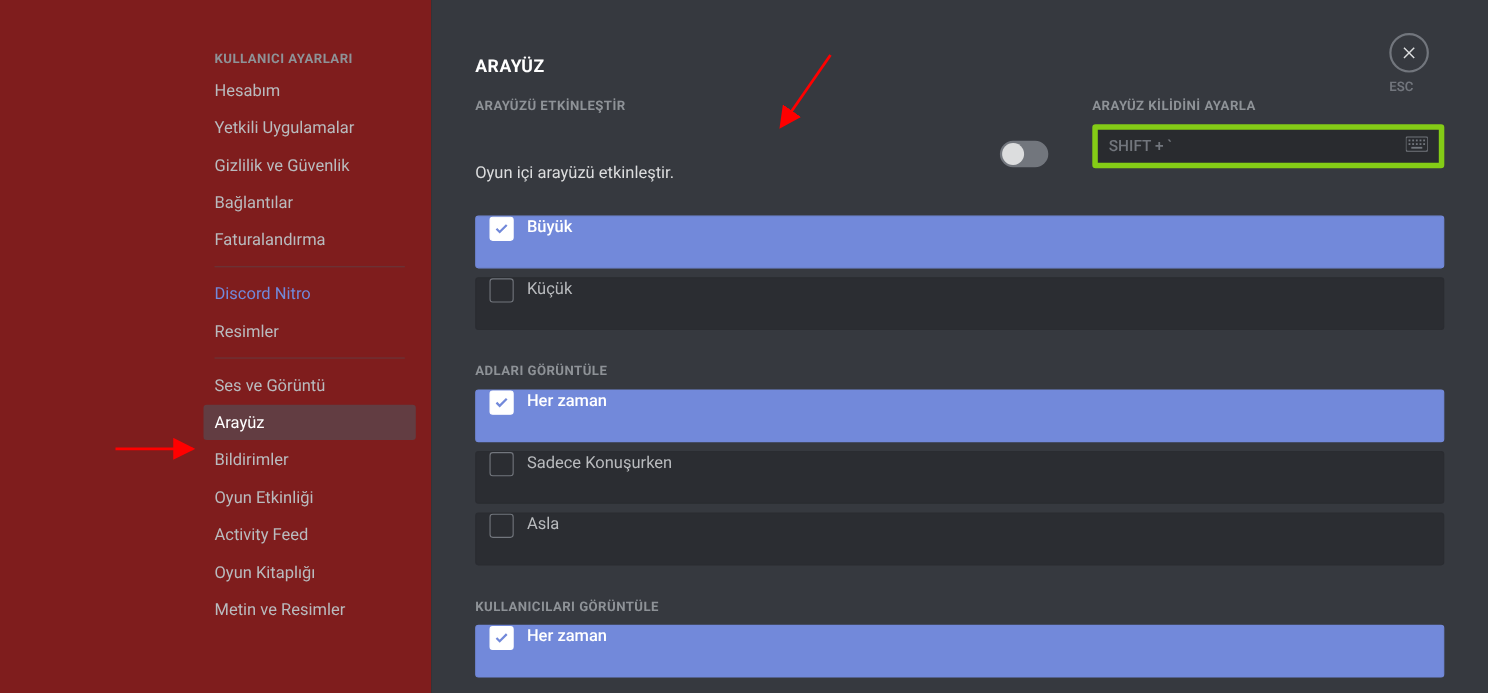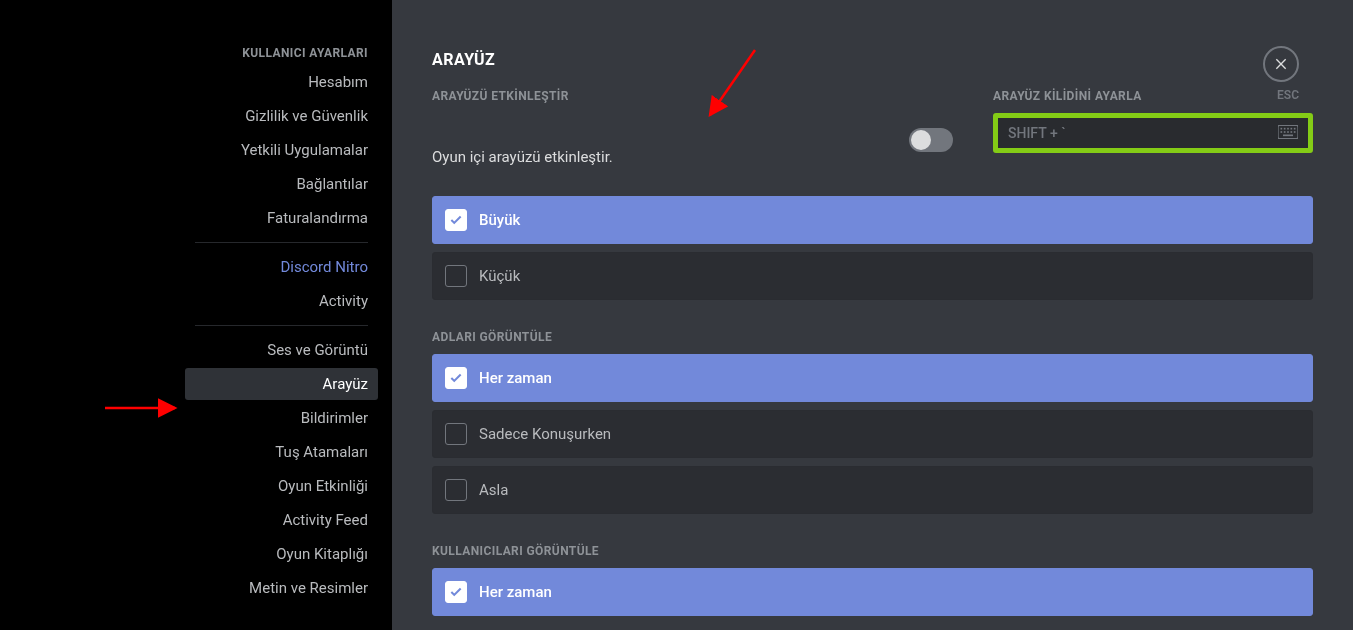--- a/index.html
+++ b/index.html
@@ -11,25 +11,24 @@
   color: #dcddde;
   overflow: hidden;
   position: relative;
 }
 .sidebar {
   position: absolute;
   left: 0;
   top: 0;
   width: 392px;
   height: 630px;
-  background: #000000;
+  background: #7f1d1d;
   padding-top: 40px;
   padding-left: 185px;
   padding-right: 14px;
-  text-align: right;
 }
 .sidebar-header {
   color: #8e9297;
   font-size: 12px;
   font-weight: 700;
   letter-spacing: 0.4px;
   padding: 6px 10px;
   text-transform: uppercase;
 }
 .sidebar-item {
@@ -123,21 +122,21 @@
 .keyboard-icon svg { fill: #72767d; width: 20px; height: 14px; }
 .section {
   margin-top: 30px;
 }
 .option-card {
   background: rgba(32,34,37,0.5);
   border: 1px solid #2a2c31;
   border-radius: 3px;
   height: 48px;
   display: flex;
-  align-items: center;
+  align-items: flex-start;
   padding: 0 12px;
   margin-bottom: 8px;
   cursor: pointer;
 }
 .option-card.selected {
   background: #7289da;
   border-color: #7289da;
   color: #fff;
 }
 .checkbox {
@@ -155,24 +154,24 @@
   background: #fff;
   border-color: #fff;
 }
 .checkbox svg { width: 14px; height: 14px; display: none; }
 .option-card.selected .checkbox svg { display: block; fill: #7289da; stroke: #7289da; }
 .option-label { font-size: 15px; color: #b9bbbe; }
 .option-card.selected .option-label { color: #fff; font-weight: 500; }
 
 .close-btn {
   position: absolute;
-  top: 46px;
+  top: 30px;
   right: 54px;
   width: 36px;
-  text-align: right;
+  text-align: left;
 }
 .close-circle {
   width: 36px;
   height: 36px;
   border: 2px solid #72767d;
   border-radius: 50%;
   display: flex;
   align-items: center;
   justify-content: center;
   cursor: pointer;
@@ -191,34 +190,33 @@
 }
 .arrow svg { overflow: visible; }
 </style>
 </head>
 <body>
 
 <div class="sidebar">
 
   <div class="sidebar-header">KULLANICI AYARLARI</div>
   <div class="sidebar-item">Hesabım</div>
+  <div class="sidebar-item">Yetkili Uygulamalar</div>
   <div class="sidebar-item">Gizlilik ve Güvenlik</div>
-  <div class="sidebar-item">Yetkili Uygulamalar</div>
   <div class="sidebar-item">Bağlantılar</div>
   <div class="sidebar-item">Faturalandırma</div>
 
   <div class="sidebar-separator"></div>
   <div class="sidebar-item nitro">Discord Nitro</div>
-  <div class="sidebar-item">Activity</div>
+  <div class="sidebar-item">Resimler</div>
 
   <div class="sidebar-separator"></div>
   <div class="sidebar-item">Ses ve Görüntü</div>
   <div class="sidebar-item active">Arayüz</div>
   <div class="sidebar-item">Bildirimler</div>
-  <div class="sidebar-item">Tuş Atamaları</div>
   <div class="sidebar-item">Oyun Etkinliği</div>
   <div class="sidebar-item">Activity Feed</div>
   <div class="sidebar-item">Oyun Kitaplığı</div>
   <div class="sidebar-item">Metin ve Resimler</div>
 </div>
 
 <div class="content">
   <div class="page-title">ARAYÜZ</div>
 
   <div class="enable-row">

